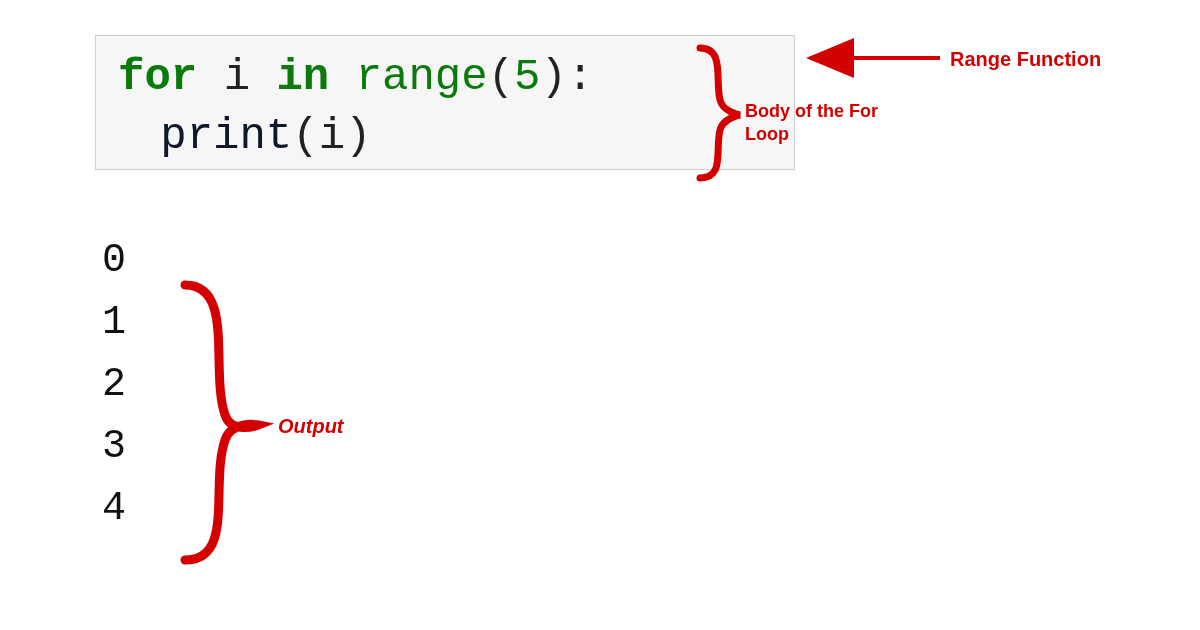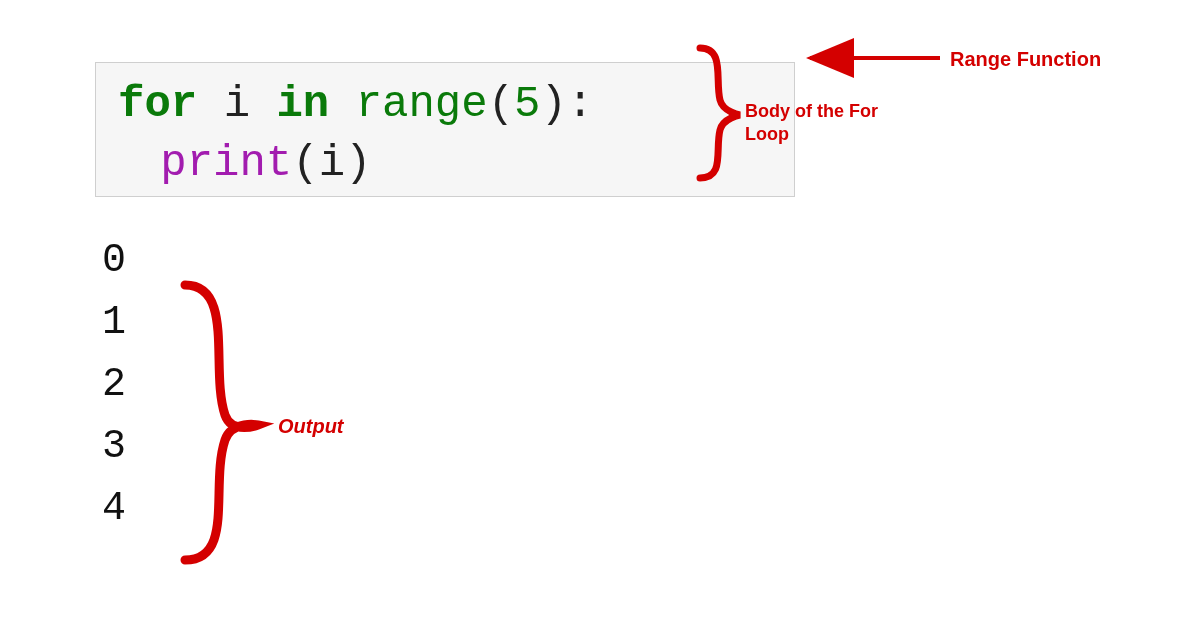--- a/index.html
+++ b/index.html
@@ -4,27 +4,26 @@
   <style>
     * { margin:0; padding:0; box-sizing:border-box; }
     body { width:1200px; height:630px; background:#fff; position:relative; font-family:Arial,Helvetica,sans-serif; }
     .diagram { position:absolute; inset:0; }
     .code-box {
       position:absolute; left:95px; top:35px; width:700px; height:135px;
       background:#f6f6f6; border:1px solid #cfcfcf;
       font-family:"Consolas","Menlo","Courier New",monospace;
       font-size:44px; line-height:1.35; padding:12px 18px 12px 22px;
       color:#111;
-      margin-top:27px;
     }
     .code-box .line { white-space:pre; }
     .kw   { color:#0a7a0a; font-weight:bold; }
     .var  { color:#222; }
     .func { color:#0a7a0a; }
-    .call { color:#a21caf; }
+    .call { color:#0f172a; }
     .num  { color:#0a7a0a; }
     .indent { display:inline-block; width:1.6ch; }
 
     .output {
       position:absolute; left:102px; top:230px;
       font-family:"Consolas","Menlo","Courier New",monospace;
       font-size:40px; color:#111; line-height:1.55;
     }
     .output div { white-space:pre; }
 

